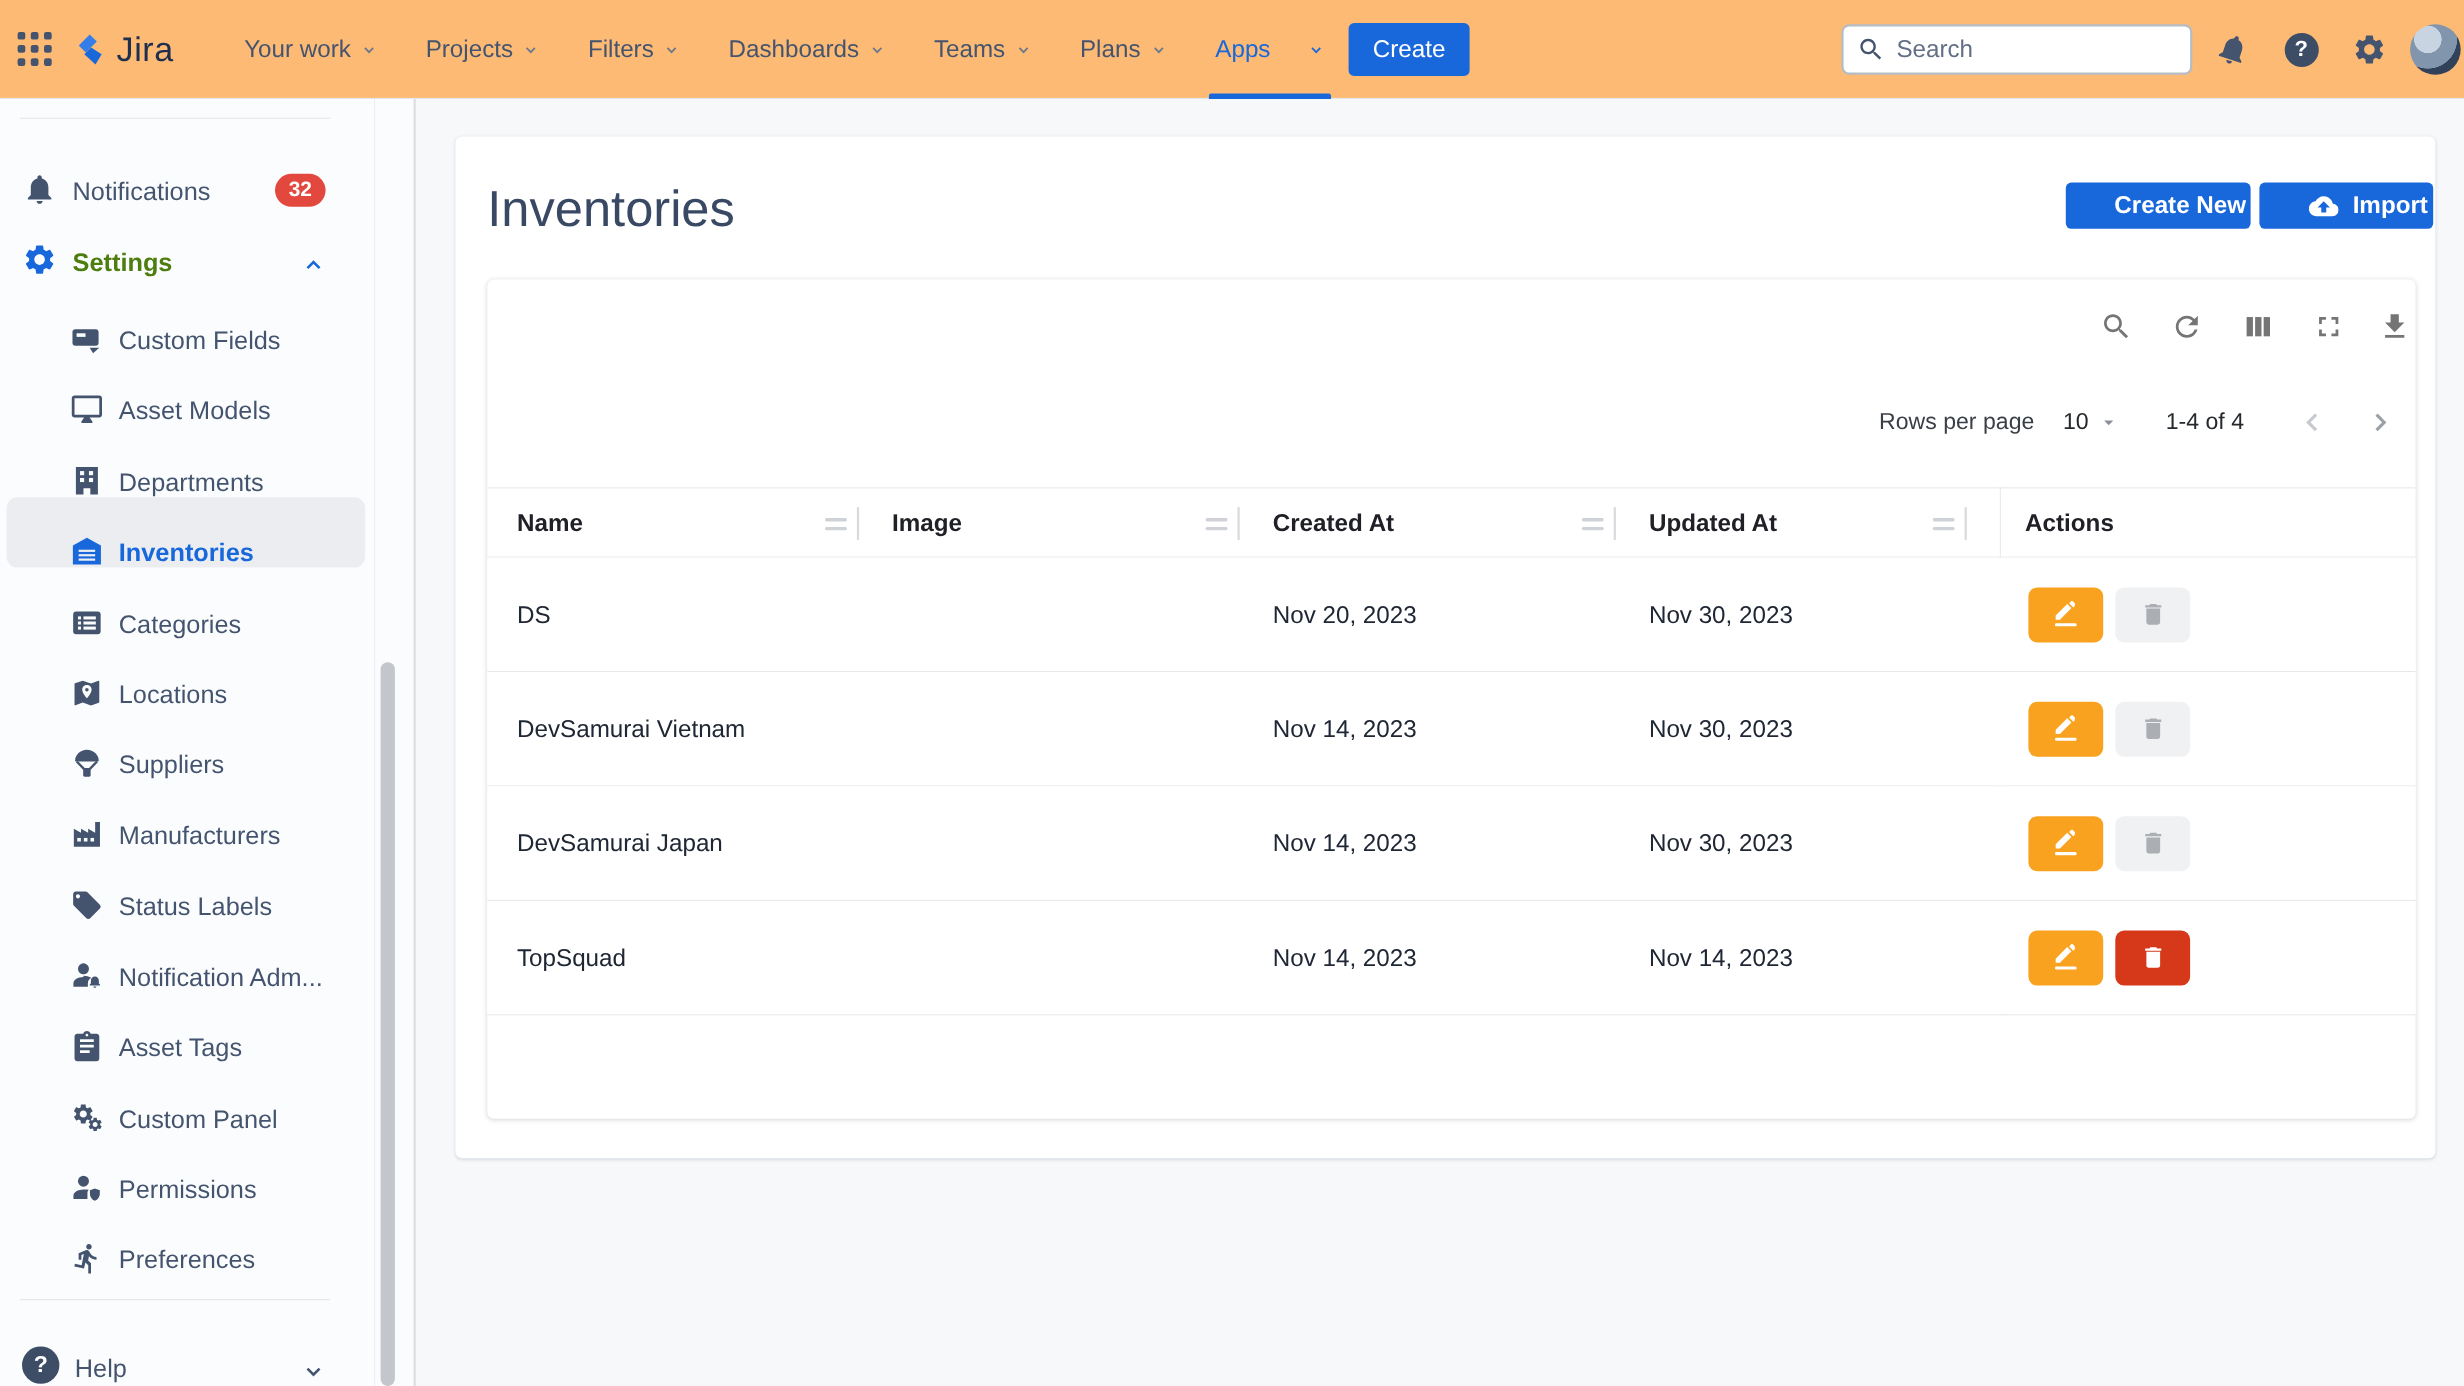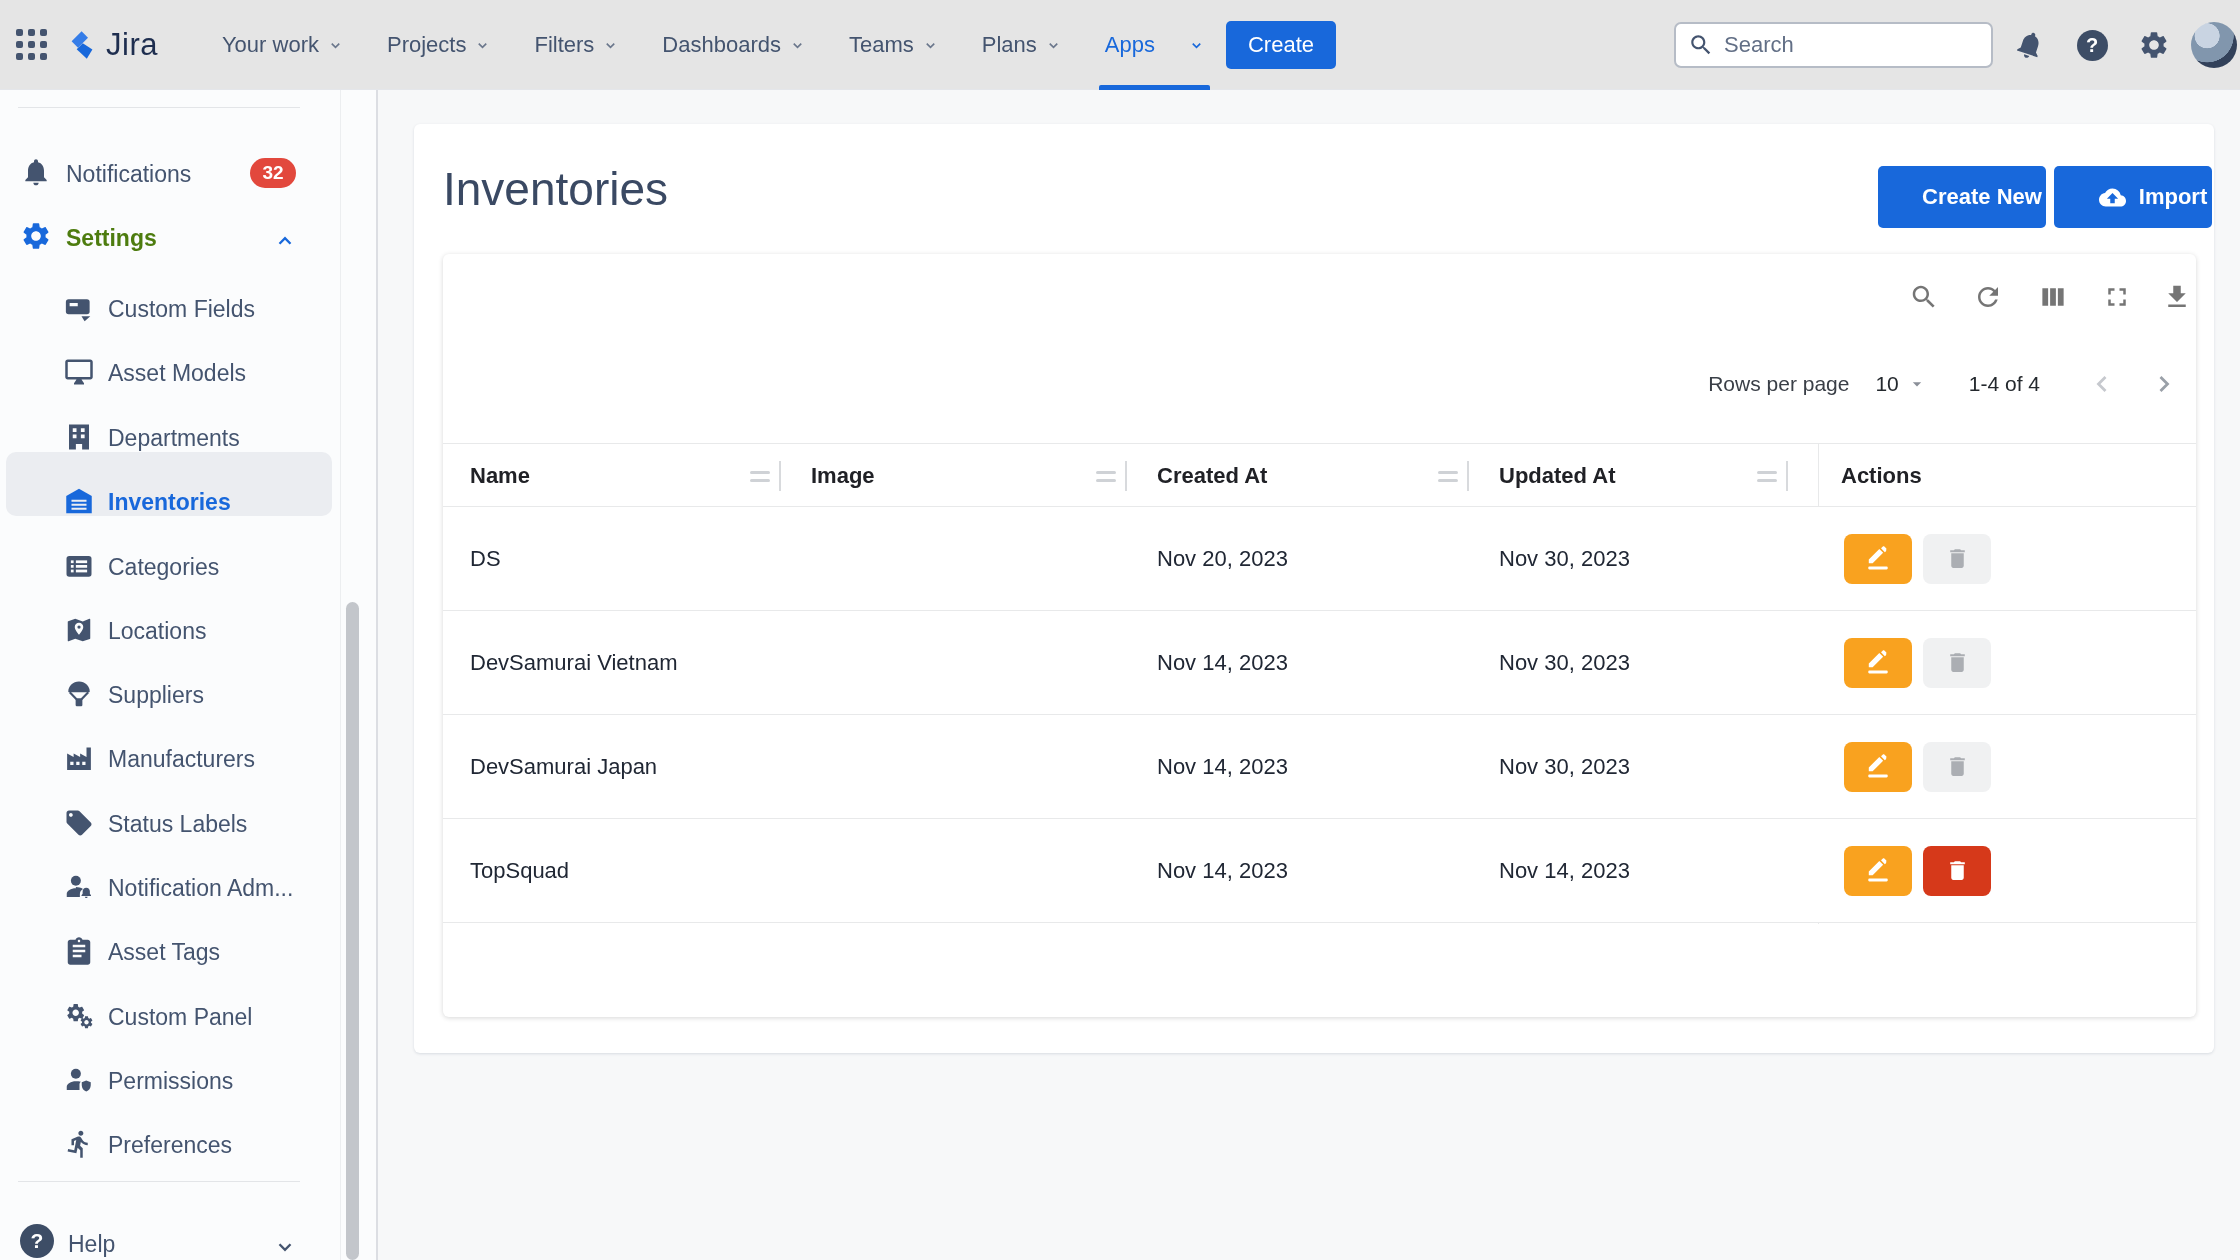--- a/index.html
+++ b/index.html
@@ -1,21 +1,21 @@
 <!DOCTYPE html>
 <html><head>
 <meta charset="utf-8">
 <style>
   * { margin:0; padding:0; box-sizing:border-box; }
   html,body { width:2240px; height:1260px; font-family:"Liberation Sans", sans-serif; }
   .screen { position:relative; width:2240px; height:1260px; background:#f7f8f9; overflow:hidden; }
   svg { display:block; }
 
   
-  .topnav { position:absolute; left:0; top:0; width:2240px; height:90px; background:#e5e5e5;
+  .topnav { position:absolute; left:0; top:0; width:2240px; height:90px; background:#fdba74;
             border-bottom:1px solid #e4e6ea; z-index:30; }
   .nav-left { position:absolute; left:0; top:0; height:90px; display:flex; align-items:center; }
   .appgrid { margin-left:12px; width:40px; height:40px; display:grid; grid-template-columns:repeat(3,8px);
              grid-template-rows:repeat(3,8px); gap:4px; align-content:center; justify-content:center;
              background:none; border:none; cursor:pointer; }
   .appgrid i { width:7px; height:7px; border-radius:2px; background:#44546f; }
   .logo { display:flex; align-items:center; margin-left:14px; cursor:pointer; }
   .logo-text { font-size:31px; font-weight:500; color:#1e2e4f; margin-left:8px; letter-spacing:.5px; }
   .nav-items { display:flex; margin-left:42px; }
   .nav-item { position:relative; height:90px; display:flex; align-items:center; gap:9px; padding:0 22px;
@@ -59,21 +59,21 @@
            justify-content:center; }
   .side-chevron { position:absolute; right:44px; }
   .scroll-thumb { position:absolute; left:346px; top:512px; width:13px; height:658px; background:#c3c6cb;
                   border-radius:7px; cursor:pointer; }
 
   
   .main { position:absolute; left:380px; top:90px; width:1860px; height:1170px; background:#f7f8f9; }
   .card { position:absolute; left:34px; top:34px; width:1800px; height:929px; background:#fff;
           border-radius:6px; box-shadow:0 1px 3px rgba(9,30,66,.13); }
   .page-title { position:absolute; left:29px; top:38px; font-size:46px; font-weight:500; color:#3a4963; }
-  .btn-blue { position:absolute; top:42px; height:62px; background:#1868db; color:#fff; border:none;
+  .btn-blue { position:absolute; top:42px; height:42px; background:#1868db; color:#fff; border:none;
               border-radius:5px; font-size:22px; font-weight:600; display:flex; align-items:center;
               justify-content:center; gap:13px; cursor:pointer; font-family:inherit;padding-left:40px; }
   .btn-create { left:1464px; width:168px; }
   .btn-import { left:1640px; width:158px; }
 
   .grid-card { position:absolute; left:29px; top:130px; width:1753px; height:763px; background:#fff;
                border-radius:6px; box-shadow:0 1px 5px rgba(0,0,0,.16); }
   .toolbar-btn { position:absolute; top:21px; width:44px; height:44px; display:flex; align-items:center;
                  justify-content:center; background:none; border:none; cursor:pointer; }
   .pag-row { position:absolute; top:100px; right:10px; height:60px; display:flex; align-items:center; }

